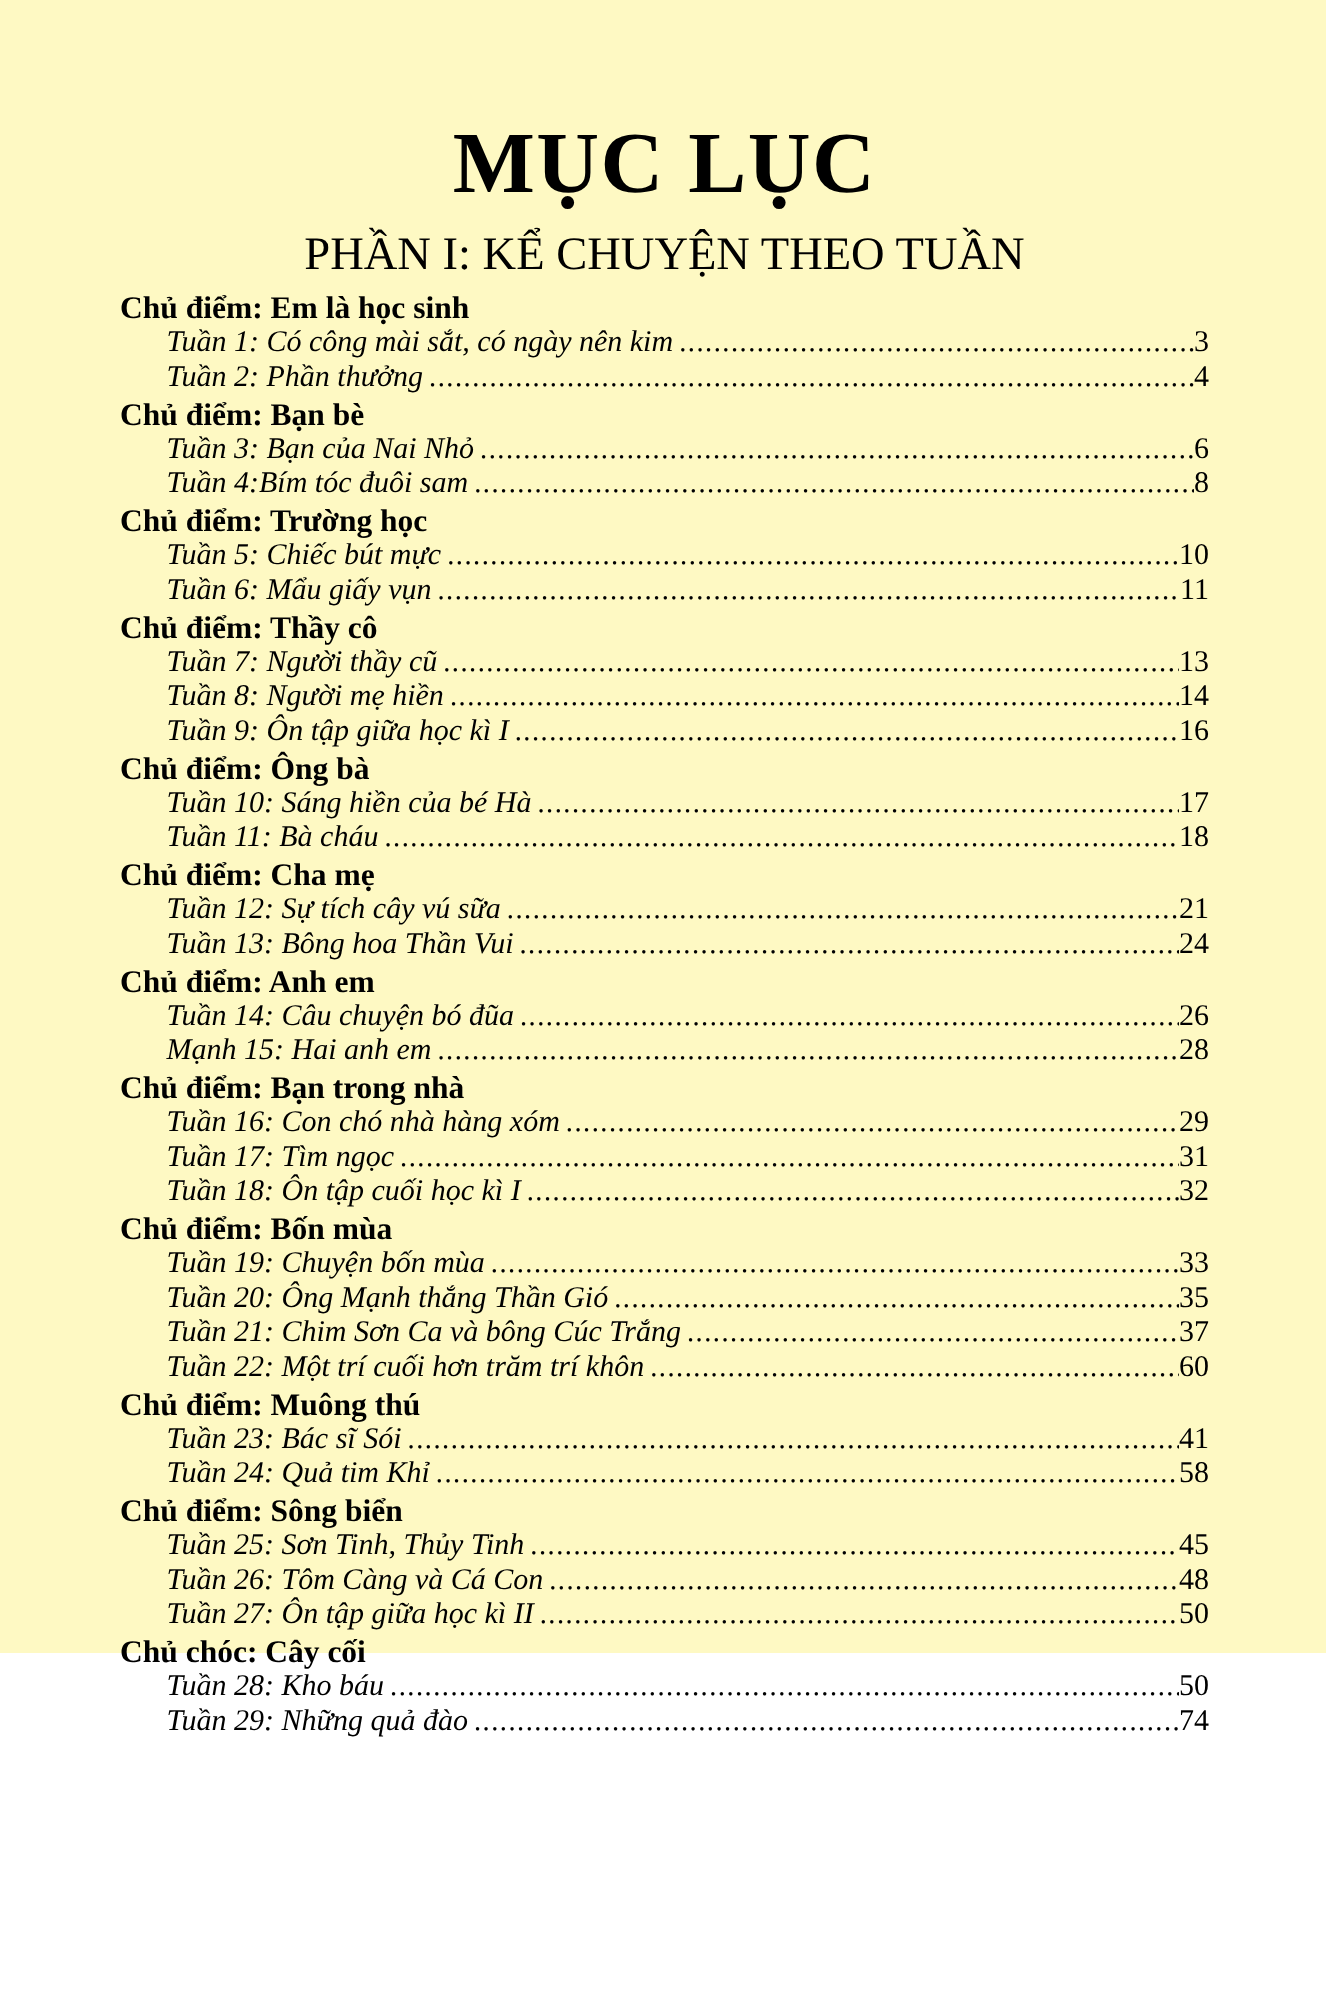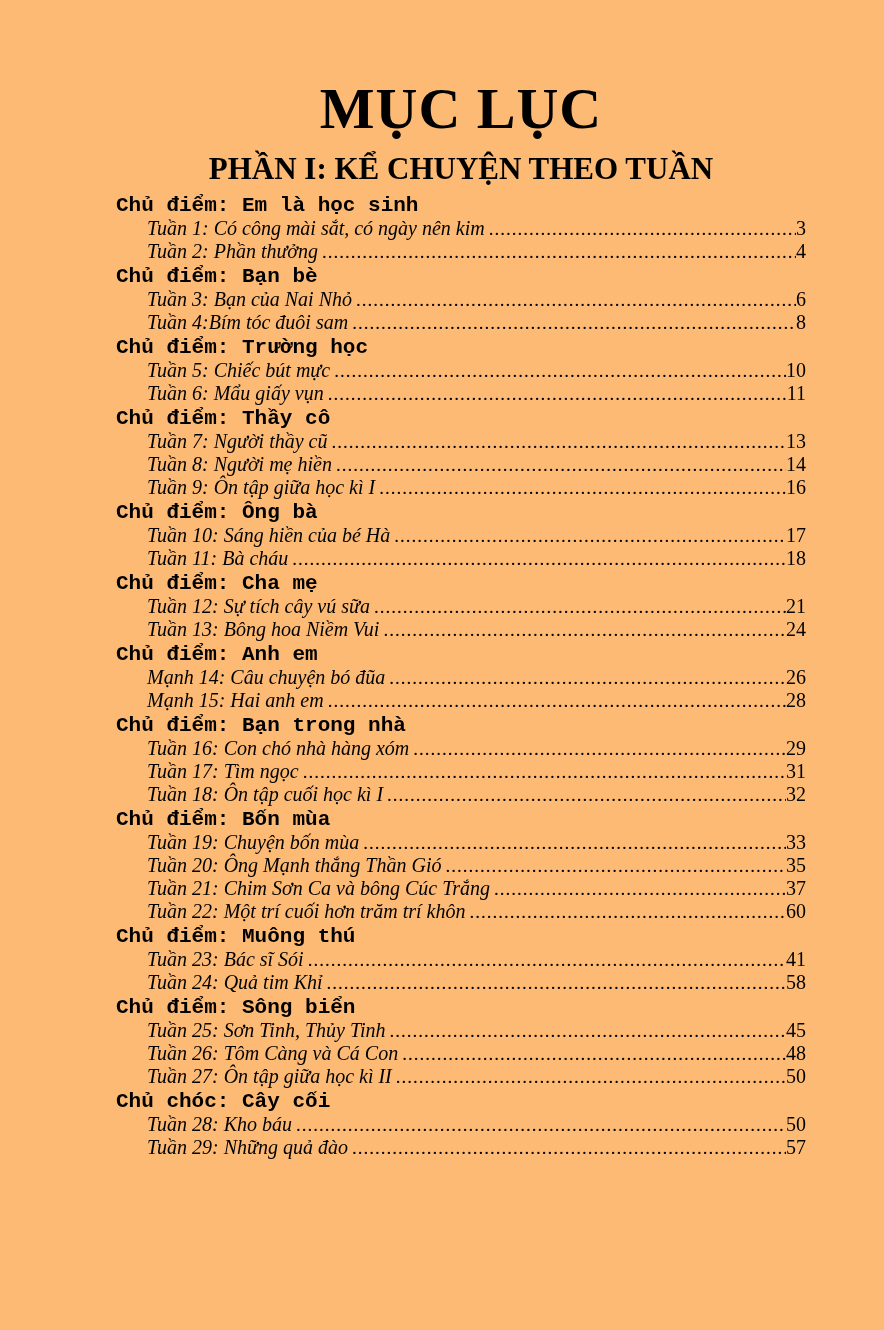--- a/index.html
+++ b/index.html
@@ -9,50 +9,49 @@
   }
   body {
     width: 884px;
     height: 1330px;
     font-family: "Liberation Serif", serif;
     color: #000000;
     overflow: hidden;
   }
   .page {
     width: 884px;
-    height: 1330px;
+    height: 1102px;
     box-sizing: border-box;
-    padding: 80px 78px 0 116px;
-    background: #fdba74;
+    padding: 80px 78px 0 80px;
+    background: #fef9c3;
   }
   .doc-title {
     text-align: center;
     font-size: 58px;
     font-weight: bold;
     line-height: 1.0;
     letter-spacing: 1px;
     margin: 0 0 14px 0;
   }
   .part-heading {
     text-align: center;
     font-size: 31px;
-    font-weight: bold;
+    font-weight: normal;
     line-height: 1.1;
     margin: 0 0 8px 0;
   }
   .toc-list {
     margin-top: 4px;
   }
   .toc-section-heading {
     font-size: 21px;
     font-weight: bold;
     line-height: 23px;
     margin-top: 2px;
     white-space: nowrap;
-    font-family: Liberation Mono, monospace;
   }
   .toc-entry {
     display: flex;
     align-items: flex-end;
     margin-left: 31px;
     font-size: 20px;
     font-style: italic;
     line-height: 23px;
     white-space: nowrap;
   }
@@ -144,27 +143,27 @@
         <span class="dots"></span>
         <span class="page-num">18</span>
       </div>
       <div class="toc-section-heading">Chủ điểm: Cha mẹ</div>
       <div class="toc-entry">
         <span class="entry-title">Tuần 12: Sự tích cây vú sữa</span>
         <span class="dots"></span>
         <span class="page-num">21</span>
       </div>
       <div class="toc-entry">
-        <span class="entry-title">Tuần 13: Bông hoa Niềm Vui</span>
+        <span class="entry-title">Tuần 13: Bông hoa Thần Vui</span>
         <span class="dots"></span>
         <span class="page-num">24</span>
       </div>
       <div class="toc-section-heading">Chủ điểm: Anh em</div>
       <div class="toc-entry">
-        <span class="entry-title">Mạnh 14: Câu chuyện bó đũa</span>
+        <span class="entry-title">Tuần 14: Câu chuyện bó đũa</span>
         <span class="dots"></span>
         <span class="page-num">26</span>
       </div>
       <div class="toc-entry">
         <span class="entry-title">Mạnh 15: Hai anh em</span>
         <span class="dots"></span>
         <span class="page-num">28</span>
       </div>
       <div class="toc-section-heading">Chủ điểm: Bạn trong nhà</div>
       <div class="toc-entry">
@@ -232,16 +231,16 @@
       </div>
       <div class="toc-section-heading">Chủ chóc: Cây cối</div>
       <div class="toc-entry">
         <span class="entry-title">Tuần 28: Kho báu</span>
         <span class="dots"></span>
         <span class="page-num">50</span>
       </div>
       <div class="toc-entry">
         <span class="entry-title">Tuần 29: Những quả đào</span>
         <span class="dots"></span>
-        <span class="page-num">57</span>
+        <span class="page-num">74</span>
       </div>
     </div>
 </div>
 
 </body></html>

